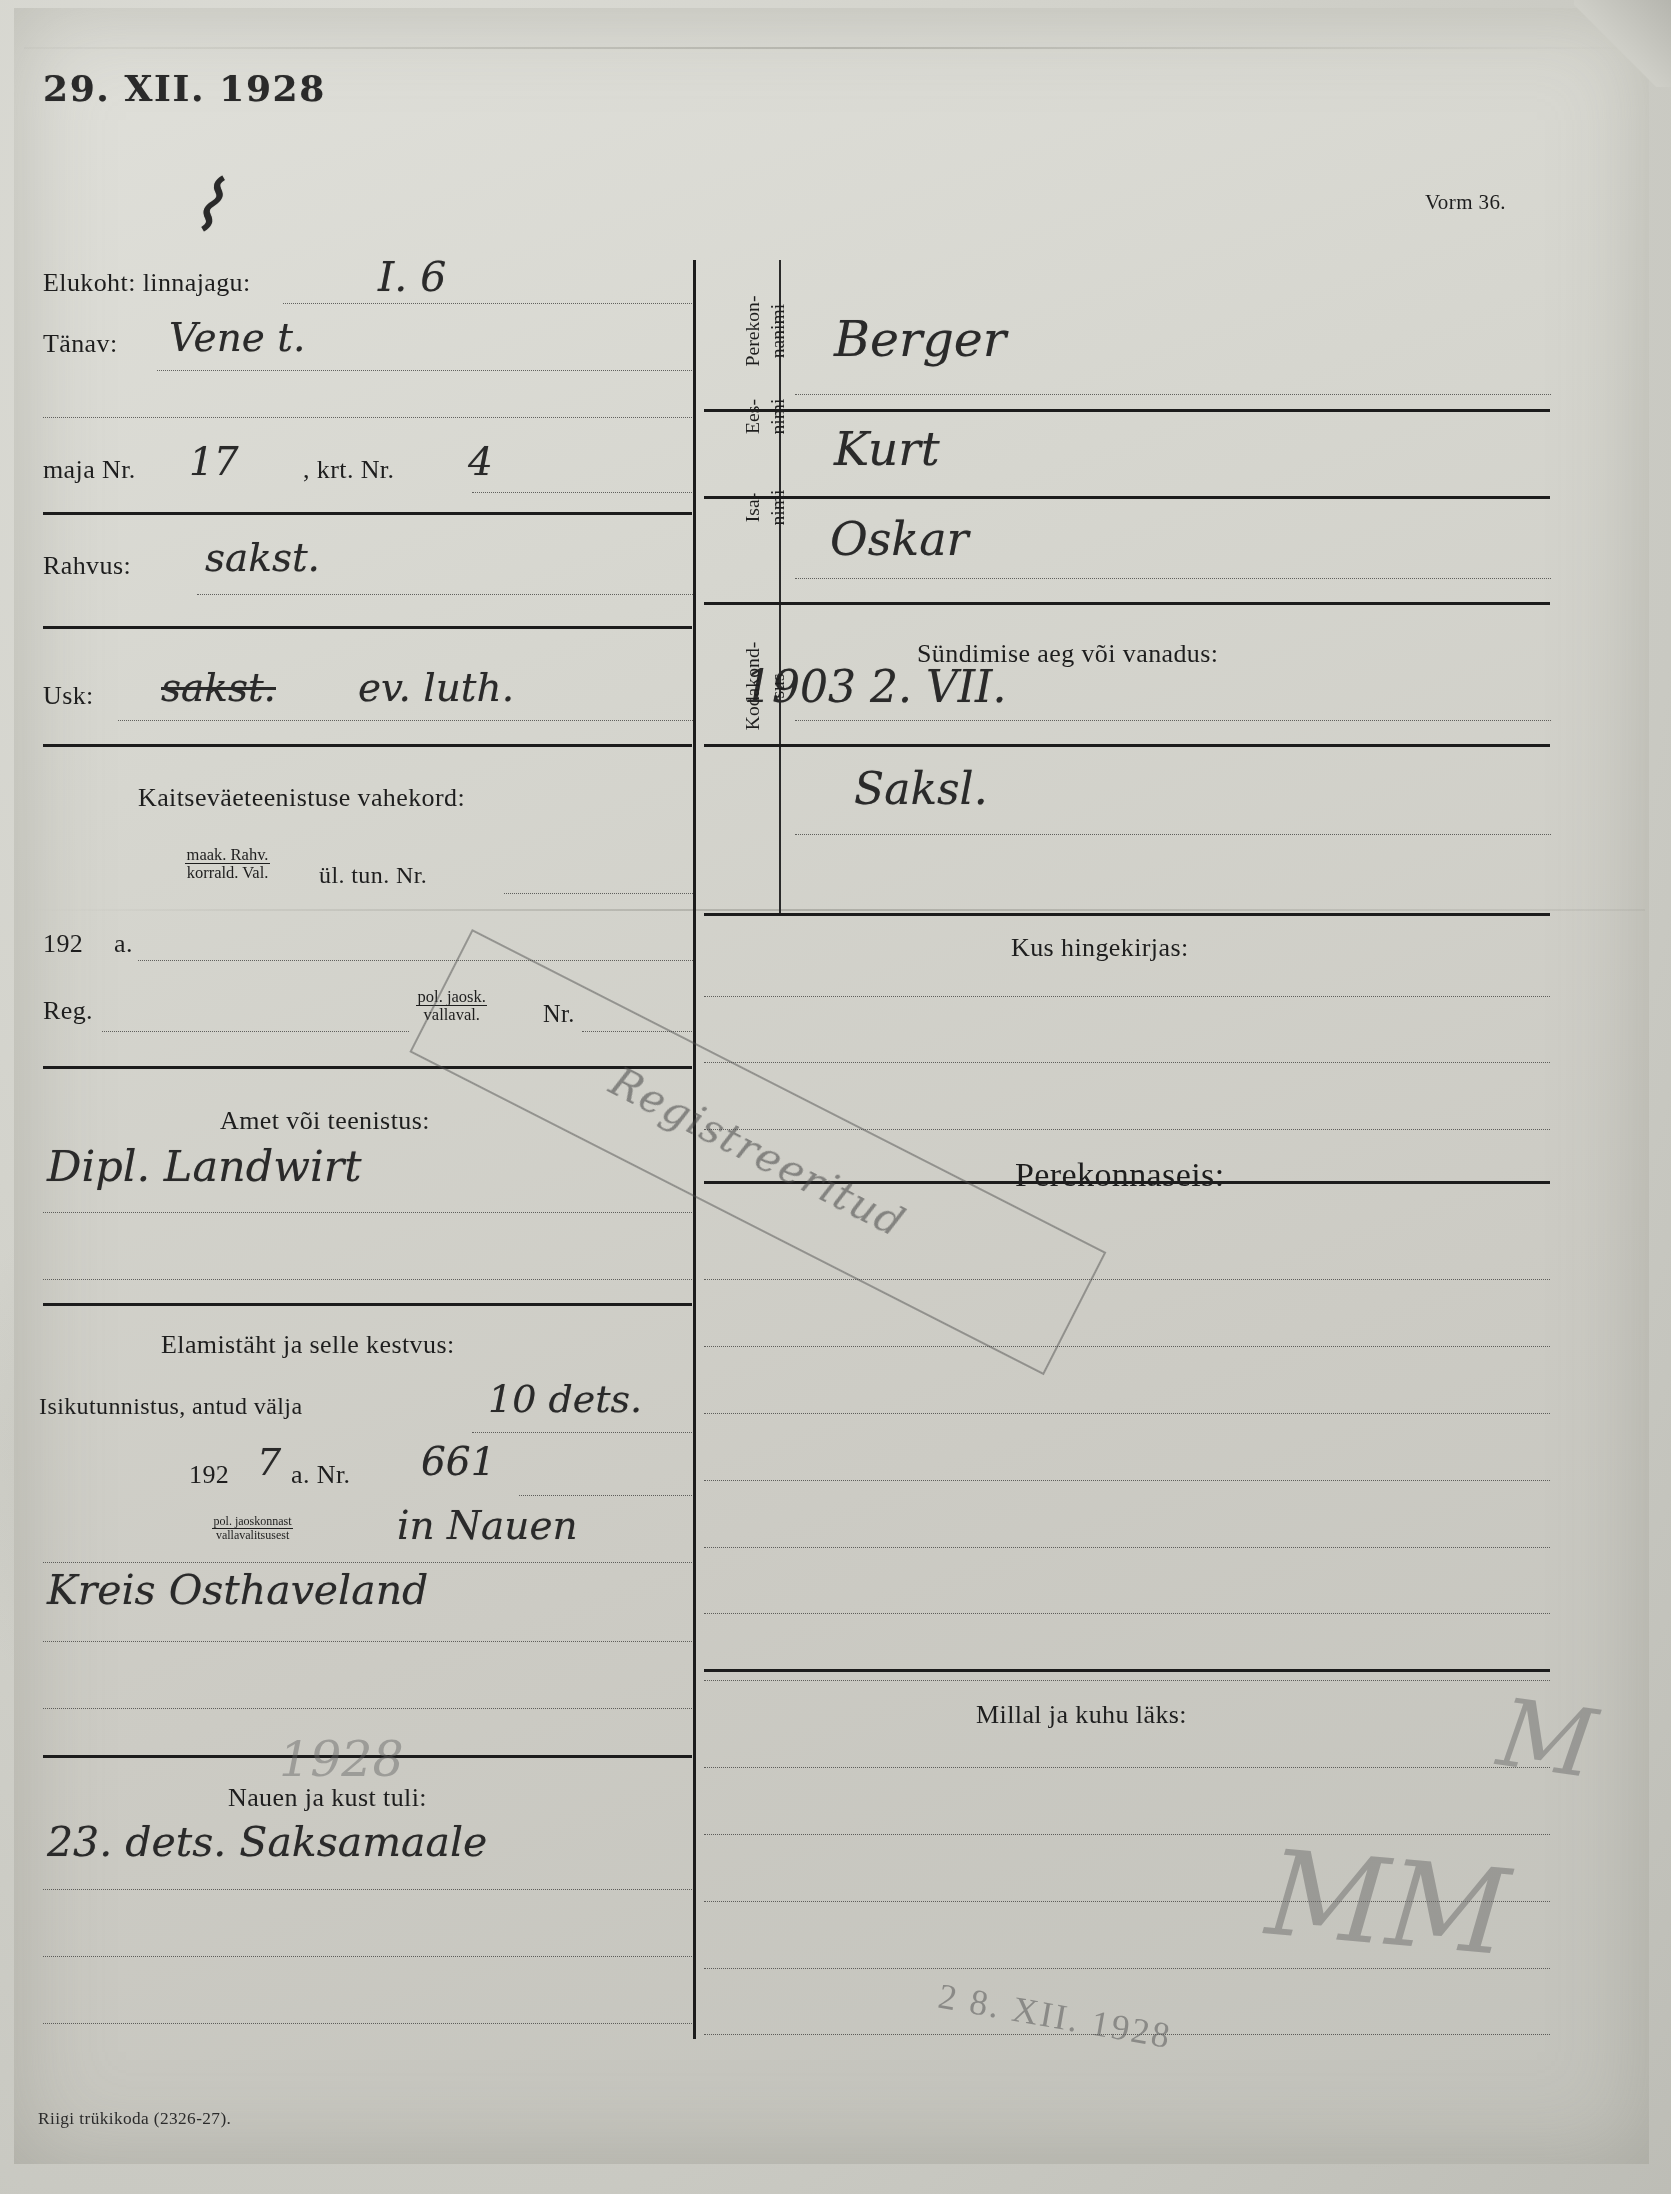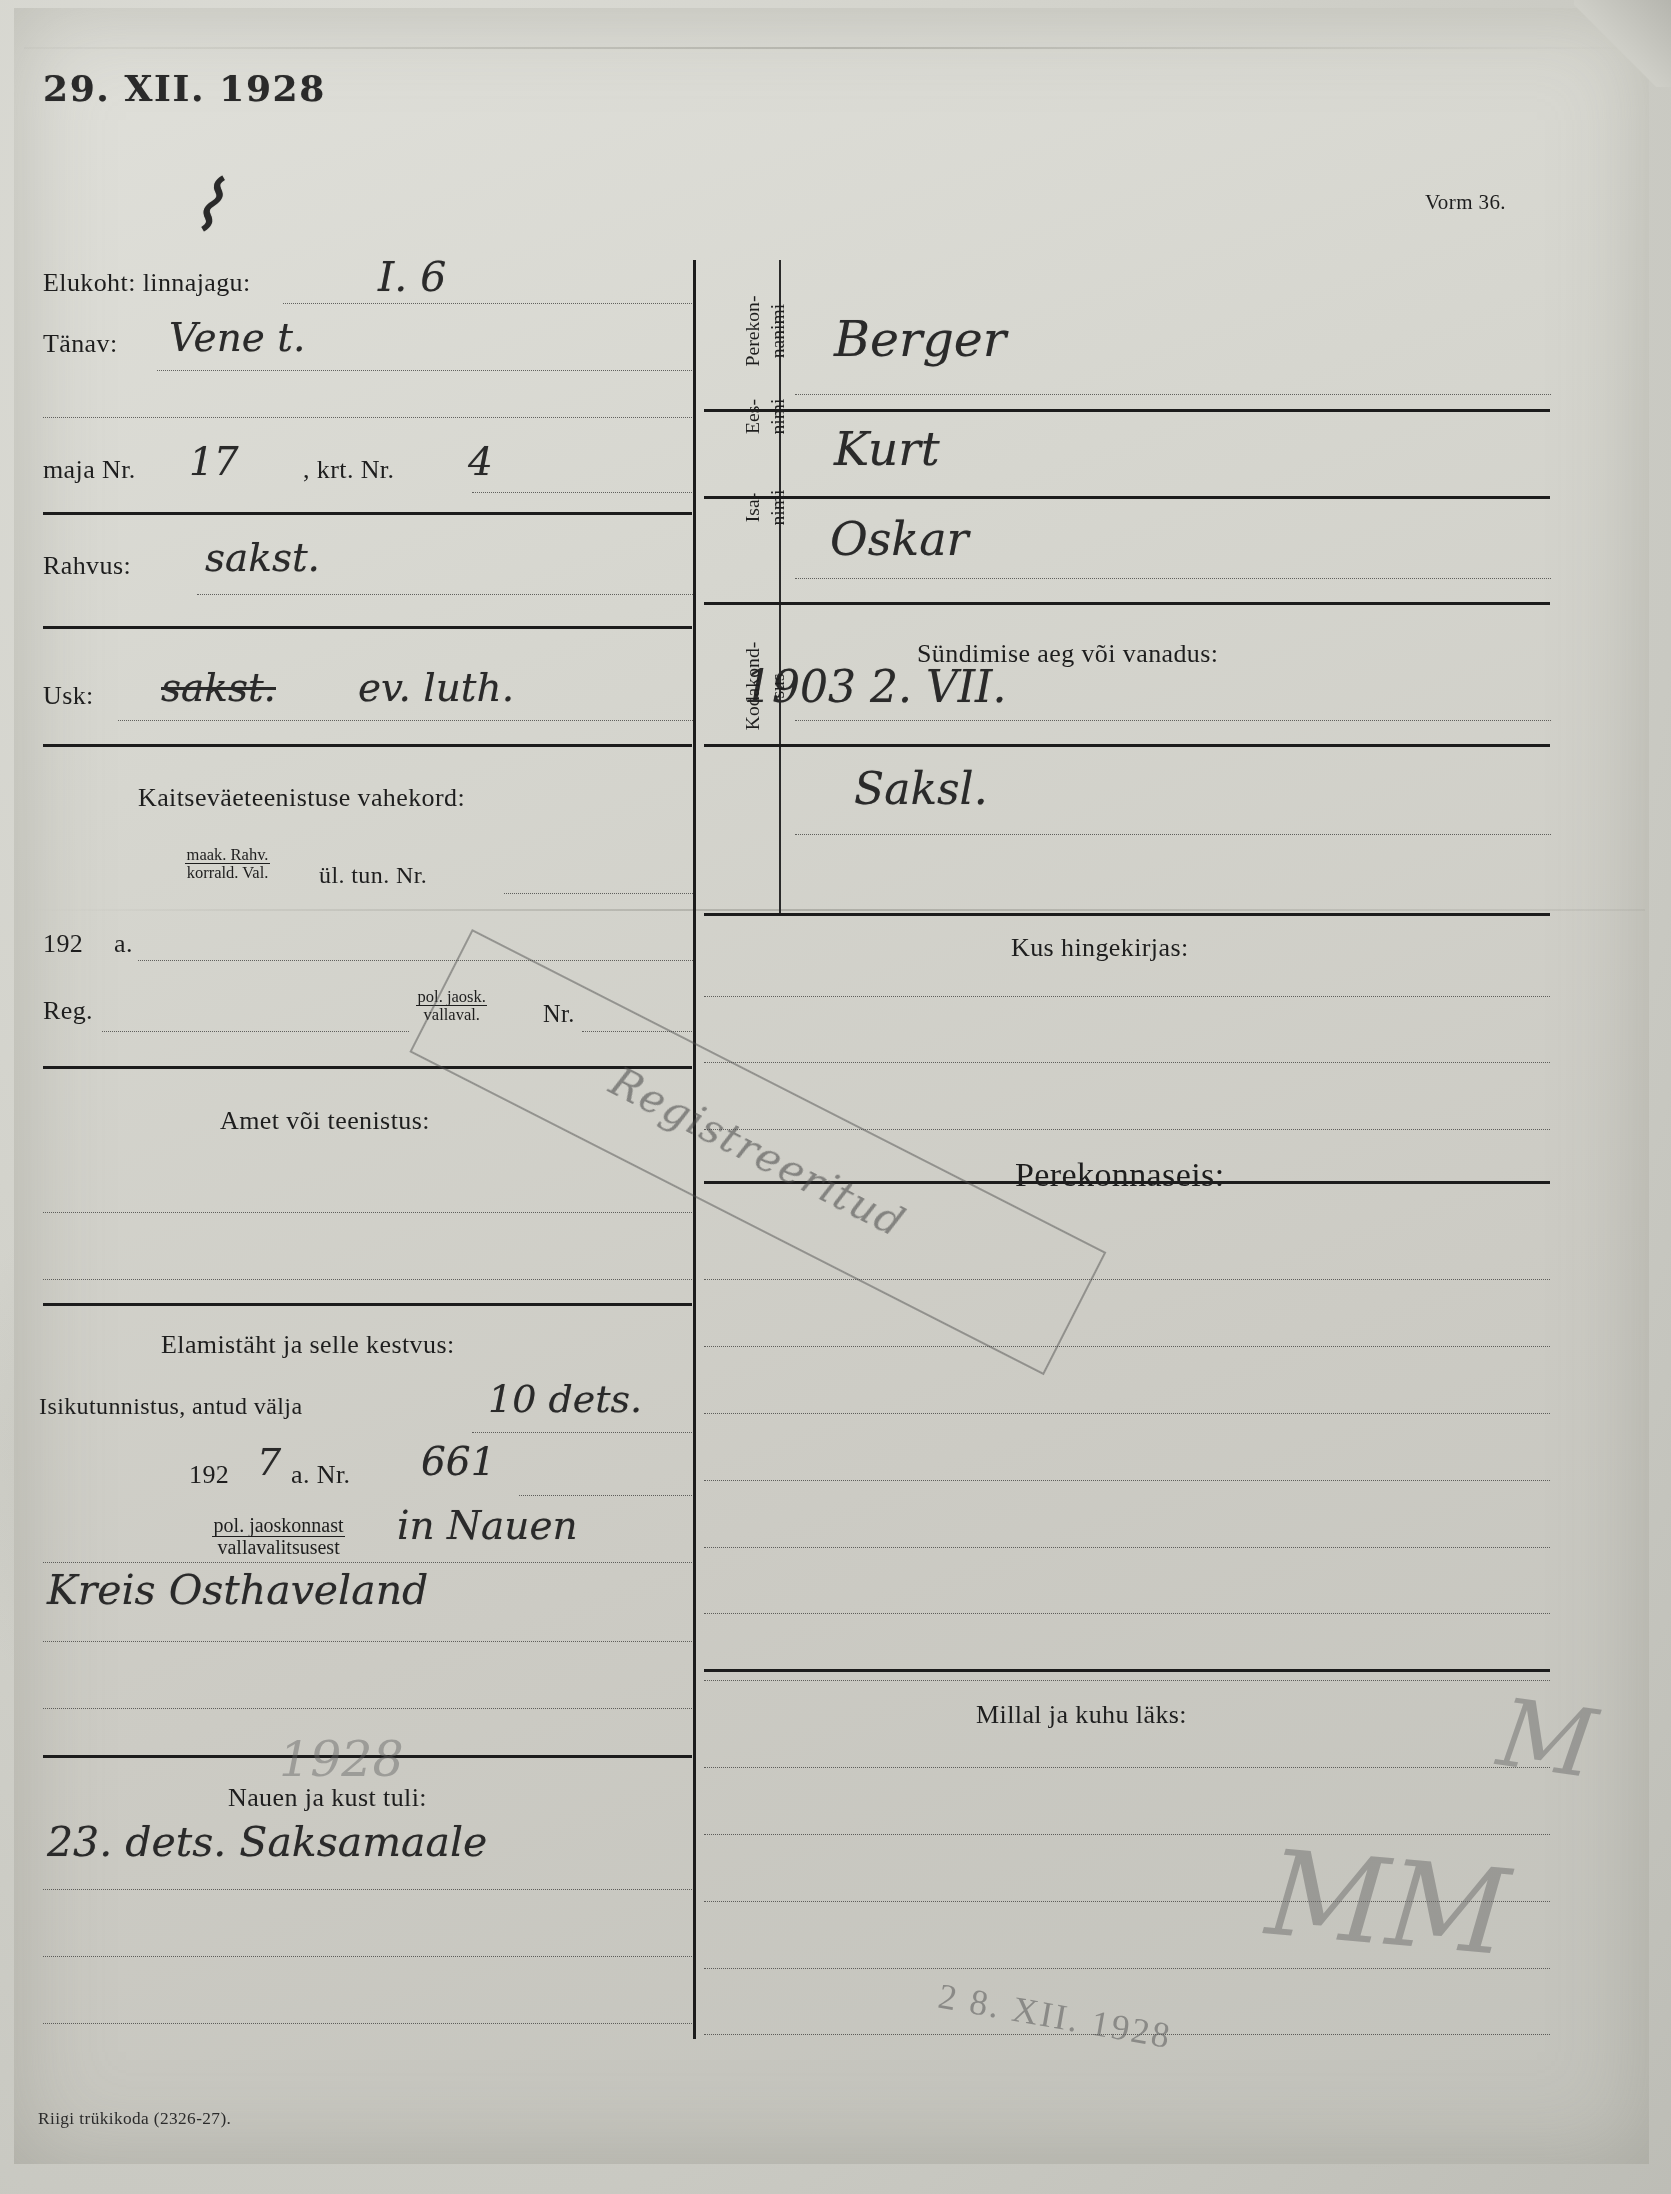--- a/index.html
+++ b/index.html
@@ -217,37 +217,38 @@
   <div class="frac" style="left:416px;top:988px;font-size:16.5px;">
     <span class="num">pol. jaosk.</span>
     <span class="den">vallaval.</span>
   </div>
   <div class="pt" style="left:543px;top:1000px;font-size:24.4px;">Nr.</div>
   <div class="hr-dot" style="left:102px;top:1031px;width:307px;"></div>
   <div class="hr-dot" style="left:582px;top:1031px;width:110px;"></div>
   <div class="hr-thick" style="left:43px;top:1066px;width:649px;"></div>
 
   <div class="pt" style="left:220px;top:1106px;font-size:26px;">Amet või teenistus:</div>
+  <div class="hw" style="left:47px;top:1141px;font-size:43px;">Dipl. Landwirt</div>
   <div class="hr-dot" style="left:43px;top:1212px;width:649px;"></div>
   <div class="hr-dot" style="left:43px;top:1279px;width:649px;"></div>
   <div class="hr-thick" style="left:43px;top:1303px;width:649px;"></div>
 
   <div class="pt" style="left:161px;top:1330px;font-size:26px;">Elamistäht ja selle kestvus:</div>
 
   <div class="pt" style="left:39px;top:1393px;font-size:24px;">Isikutunnistus, antud välja</div>
   <div class="hw" style="left:488px;top:1377px;font-size:38px;">10 dets.</div>
   <div class="hr-dot" style="left:472px;top:1432px;width:220px;"></div>
 
   <div class="pt" style="left:189px;top:1460px;font-size:26px;">192</div>
   <div class="hw" style="left:257px;top:1440px;font-size:38px;">7</div>
   <div class="pt" style="left:291px;top:1460px;font-size:26px;">a. Nr.</div>
   <div class="hw" style="left:421px;top:1439px;font-size:39px;">661</div>
   <div class="hr-dot" style="left:519px;top:1495px;width:173px;"></div>
 
-  <div class="frac" style="left:212px;top:1515px;font-size:20px;">
+  <div class="frac" style="left:212px;top:1515px;font-size:12px;">
     <span class="num">pol. jaoskonnast</span>
     <span class="den">vallavalitsusest</span>
   </div>
   <div class="hw" style="left:397px;top:1503px;font-size:39px;">in Nauen</div>
   <div class="hr-dot" style="left:43px;top:1562px;width:649px;"></div>
 
   <div class="hw" style="left:47px;top:1566px;font-size:41px;">Kreis Osthaveland</div>
   <div class="hr-dot" style="left:43px;top:1641px;width:649px;"></div>
   <div class="hr-dot" style="left:43px;top:1708px;width:649px;"></div>
   <div class="hr-thick" style="left:43px;top:1755px;width:649px;"></div>

